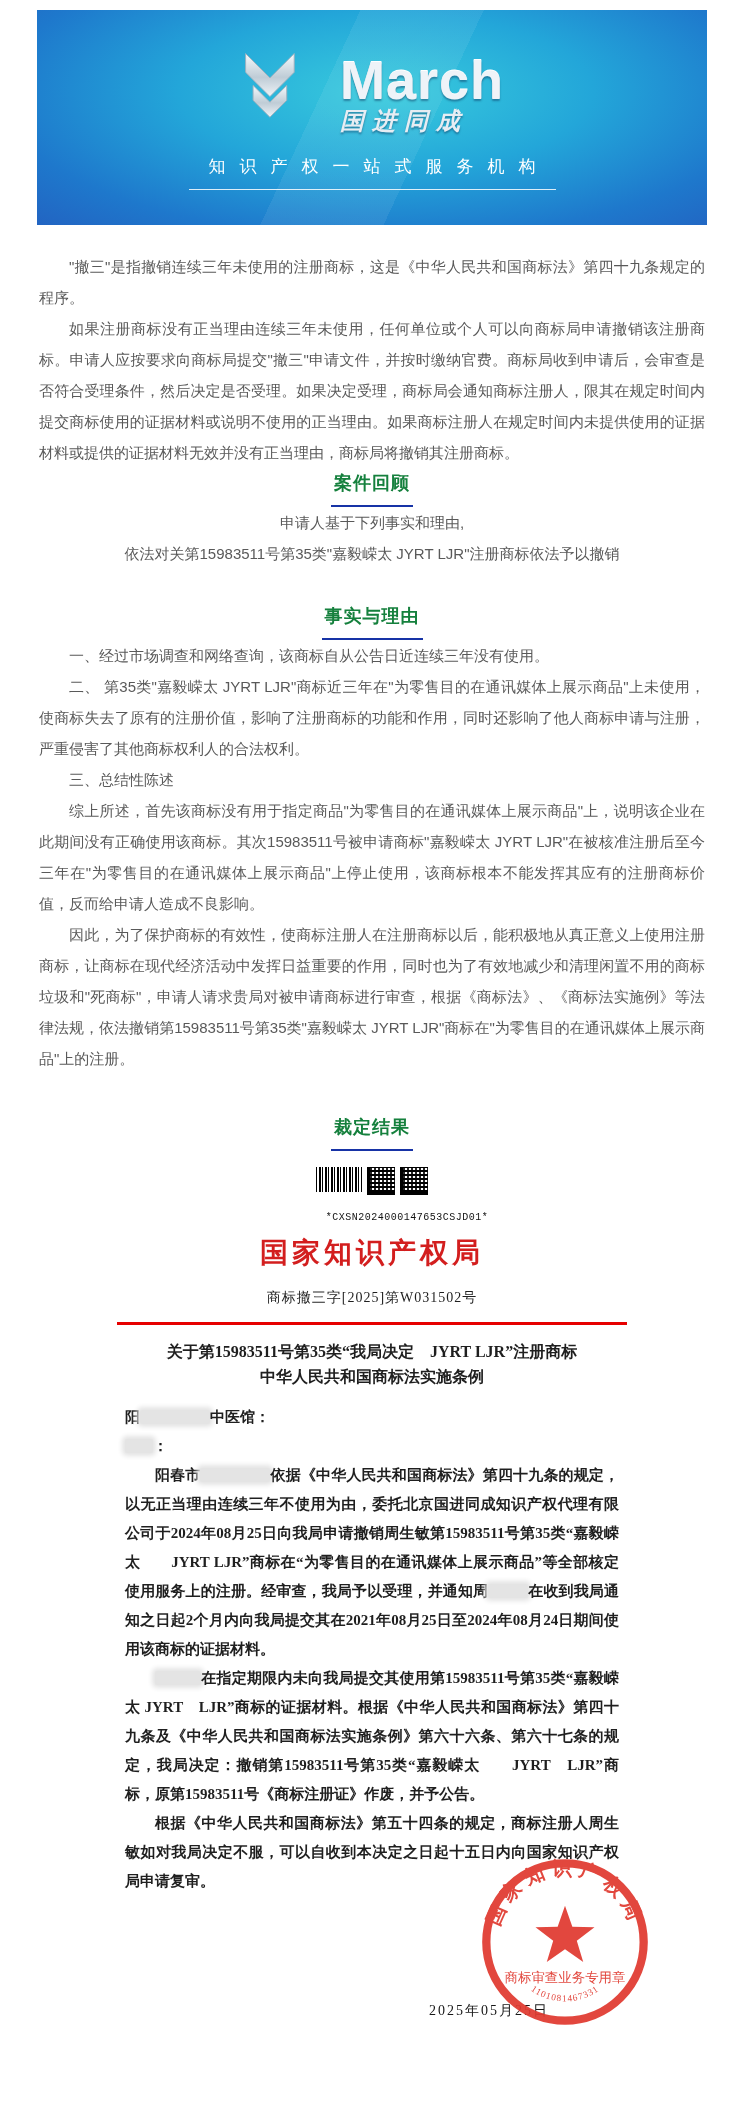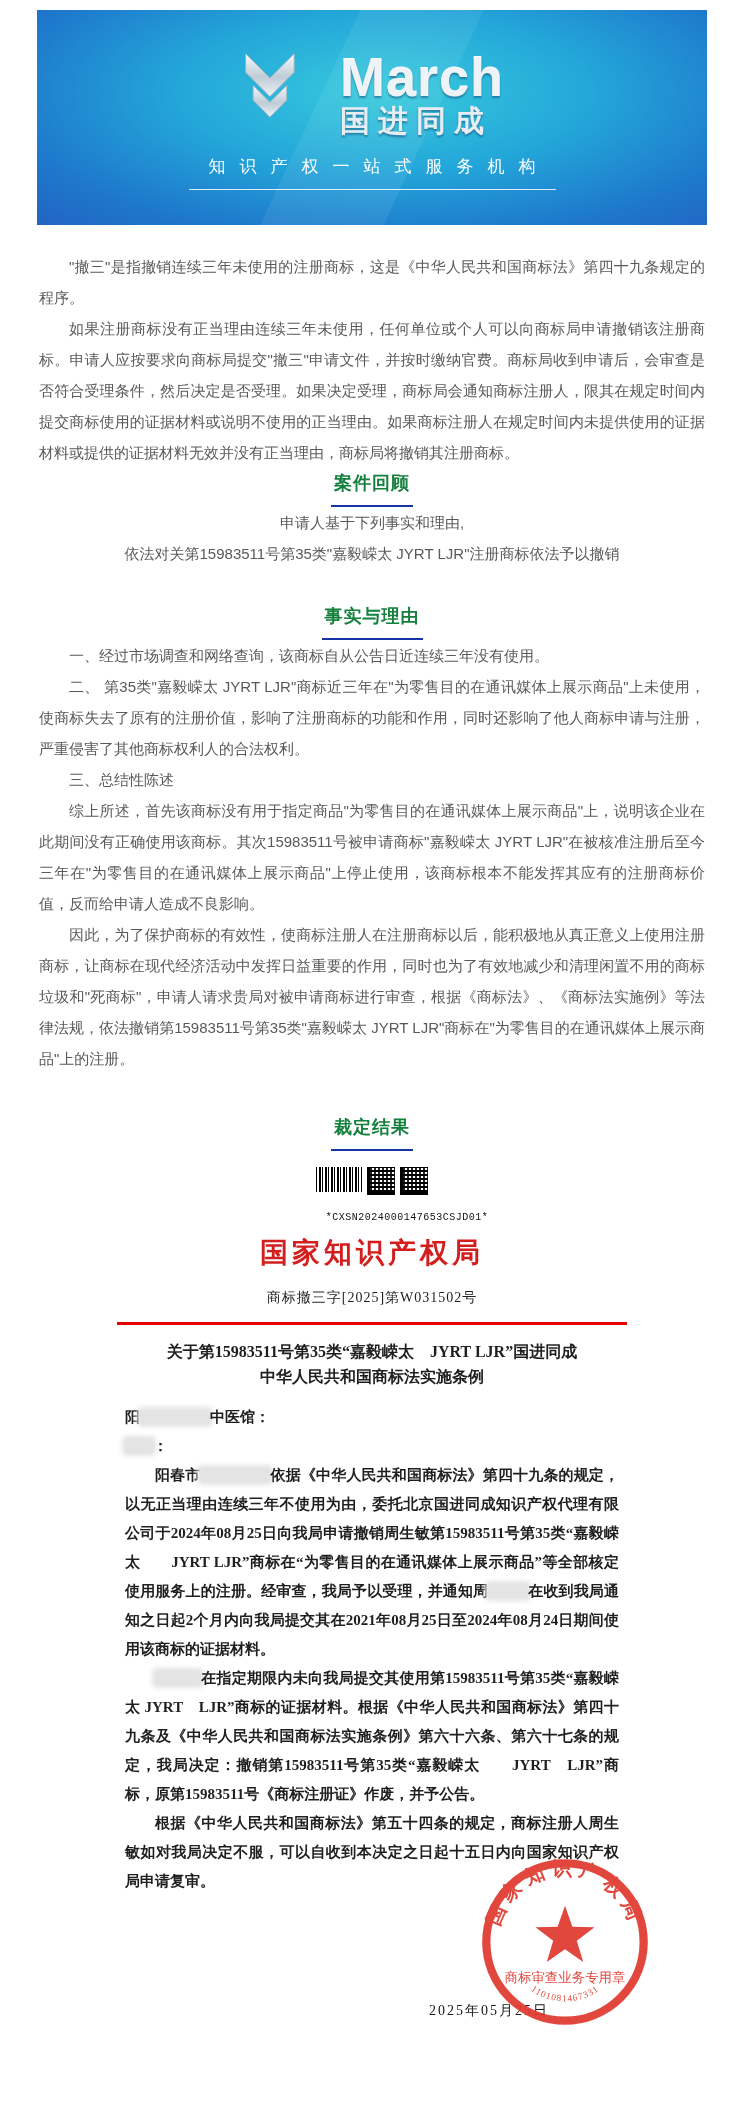--- a/index.html
+++ b/index.html
@@ -12,22 +12,22 @@
     background:
       linear-gradient(115deg, transparent 42%, rgba(255,255,255,.07) 42%, rgba(255,255,255,.07) 58%, transparent 58%),
       radial-gradient(ellipse at 52% 38%, #38cbdd 0%, #23a6d9 42%, #1e78cc 78%, #2264c2 100%);
     display:flex; flex-direction:column; align-items:center; justify-content:center;
     color:#eef4f9;
   }
   .brand-row { display:flex; align-items:center; gap:14px; margin-top:4px; }
   .brand-texts { display:flex; flex-direction:column; line-height:1; }
   .brand-en { font-size:54px; font-weight:bold; letter-spacing:1px;
     color:#eef3f8; text-shadow:0 2px 2px rgba(10,50,90,.45), 0 -1px 0 #ffffff; }
-  .brand-cn { font-size:30px; font-weight:bold; letter-spacing:8px; margin-top:2px;
-    color:#e7edf3; text-shadow:0 2px 2px rgba(10,50,90,.45); }
+  .brand-cn { font-size:24px; font-weight:bold; letter-spacing:8px; margin-top:2px;
+    color:#e7edf3; text-shadow:0 2px 2px rgba(10,50,90,.45);font-style:italic; }
   .banner-tagline { margin-top:18px; font-size:17px; letter-spacing:14px; color:#fff;
     padding:0 6px 11px; border-bottom:1px solid rgba(255,255,255,.85); text-indent:14px; }
 
   
   .content { width:666px; margin:0 auto; padding-top:26px; color:#595959;
     font-size:15px; line-height:31px; text-align:justify; }
   .content p { margin:0; }
   .indent { text-indent:2em; }
   .sec-head { text-align:center; margin:20px 0 10px; text-indent:0; }
   .sec-head span { display:inline-block; color:#15803d; font-weight:bold; font-size:18px;
@@ -124,21 +124,21 @@
         <div class="dm"></div>
       </div>
       <div class="barcode-caption">*CXSN2024000147653CSJD01*</div>
     </div>
 
     <div class="authority">国家知识产权局</div>
     <div class="doc-no">商标撤三字[2025]第W031502号</div>
     <div class="red-rule"></div>
 
     <p class="doc-title">
-      <span>关于第15983511号第35类“嘉毅嵘太　JYRT LJR”国进同成</span><br>
+      <span>关于第15983511号第35类“我局决定　JYRT LJR”注册商标</span><br>
       <span>中华人民共和国商标法实施条例</span>
     </p>
 
     <p class="doc-p addr">
       <span>阳</span><span class="redact w70"></span><span>中医馆：</span>
     </p>
     <p class="doc-p addr">
       <span class="redact w28"></span><span>：</span>
     </p>
 

